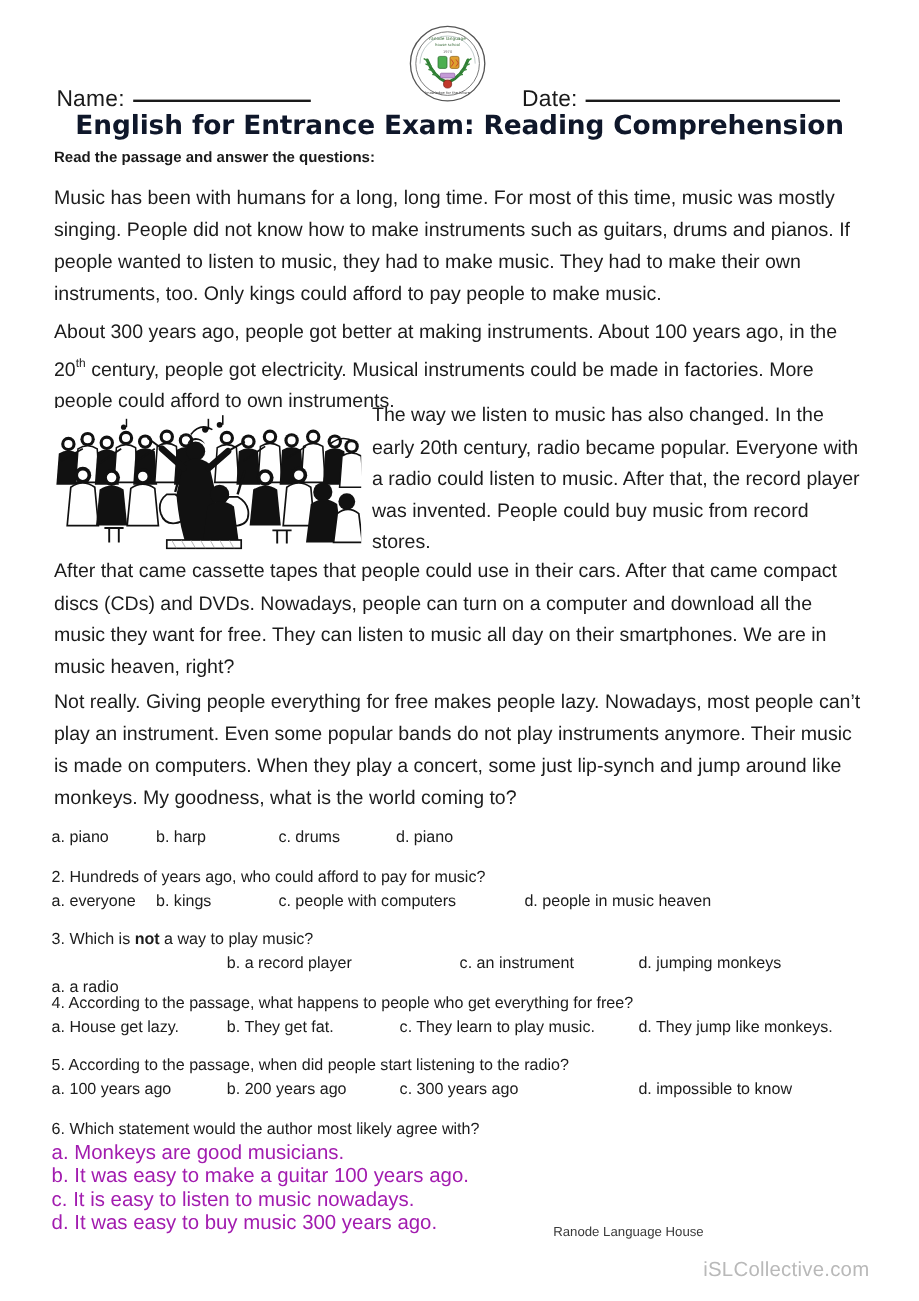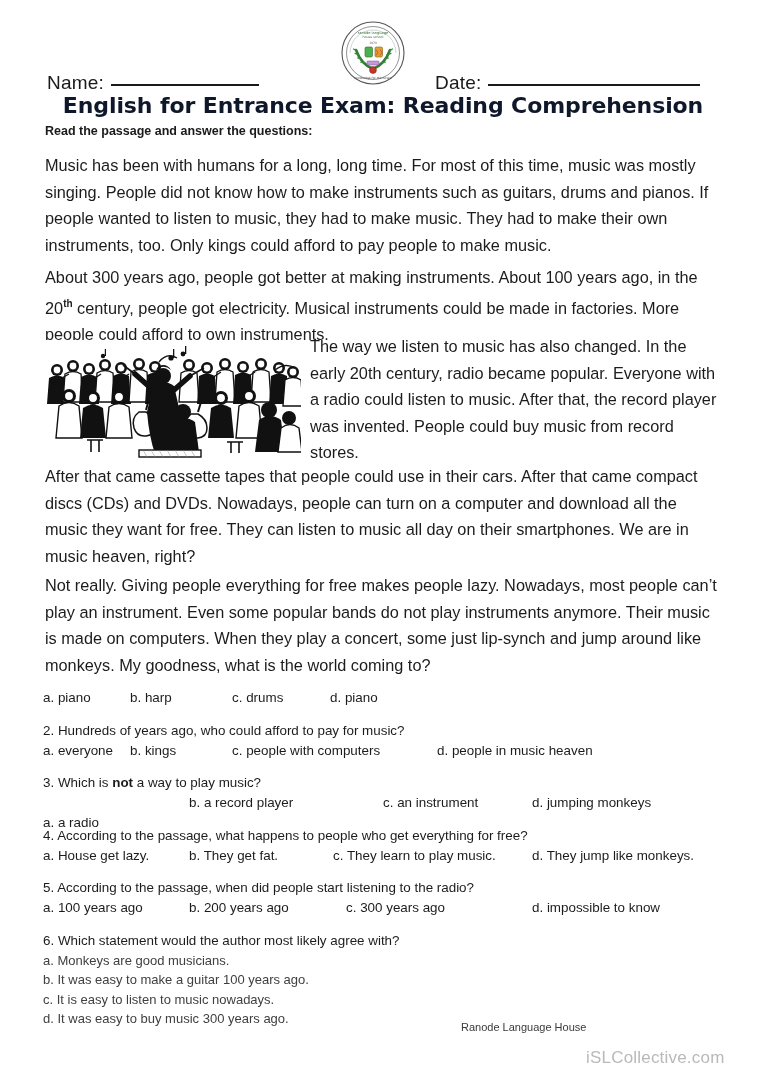--- a/index.html
+++ b/index.html
@@ -102,21 +102,20 @@
     top: 333px;
     left: 310px;
     width: 412px;
   }
   #para4 { top: 463px; }
   #para5 { top: 572px; }
 
   sup {
     font-size: 10px;
     vertical-align: 7px;
-    font-weight: bold;
   }
 
   
   .illustration {
     position: absolute;
     left: 43px;
     top: 340px;
     width: 258px;
     height: 118px;
   }
@@ -142,23 +141,23 @@
     font-size: 13.4px;
     line-height: 20px;
     color: #1c1c1c;
   }
   .q-options span {
     position: absolute;
     top: 0;
     white-space: nowrap;
   }
   .q-options-stacked div {
-    font-size: 13px;
+    font-size: 17px;
     line-height: 19.5px;
-    color: #404040;
+    color: #a21caf;
     white-space: nowrap;
   }
 
   
   .credit {
     position: absolute;
     left: 461px;
     top: 1021px;
     font-size: 11px;
     color: #3a3a3a;
@@ -375,21 +374,21 @@
           <span style="left: 146px;">b. They get fat.</span>
           <span style="left: 290px;">c. They learn to play music.</span>
           <span style="left: 489px;">d. They jump like monkeys.</span>
         </div>
       </div>
       <div class="q-block">
         <div class="q-stem"><span>5. According to the passage, when did people start listening to the radio?</span></div>
         <div class="q-options">
           <span style="left: 0px;">a. 100 years ago</span>
           <span style="left: 146px;">b. 200 years ago</span>
-          <span style="left: 303px;">c. 300 years ago</span>
+          <span style="left: 290px;">c. 300 years ago</span>
           <span style="left: 489px;">d. impossible to know</span>
         </div>
       </div>
       <div class="q-block">
         <div class="q-stem"><span>6. Which statement would the author most likely agree with?</span></div>
         <div class="q-options-stacked">
           <div>a. Monkeys are good musicians.</div>
           <div>b. It was easy to make a guitar 100 years ago.</div>
           <div>c. It is easy to listen to music nowadays.</div>
           <div>d. It was easy to buy music 300 years ago.</div>

